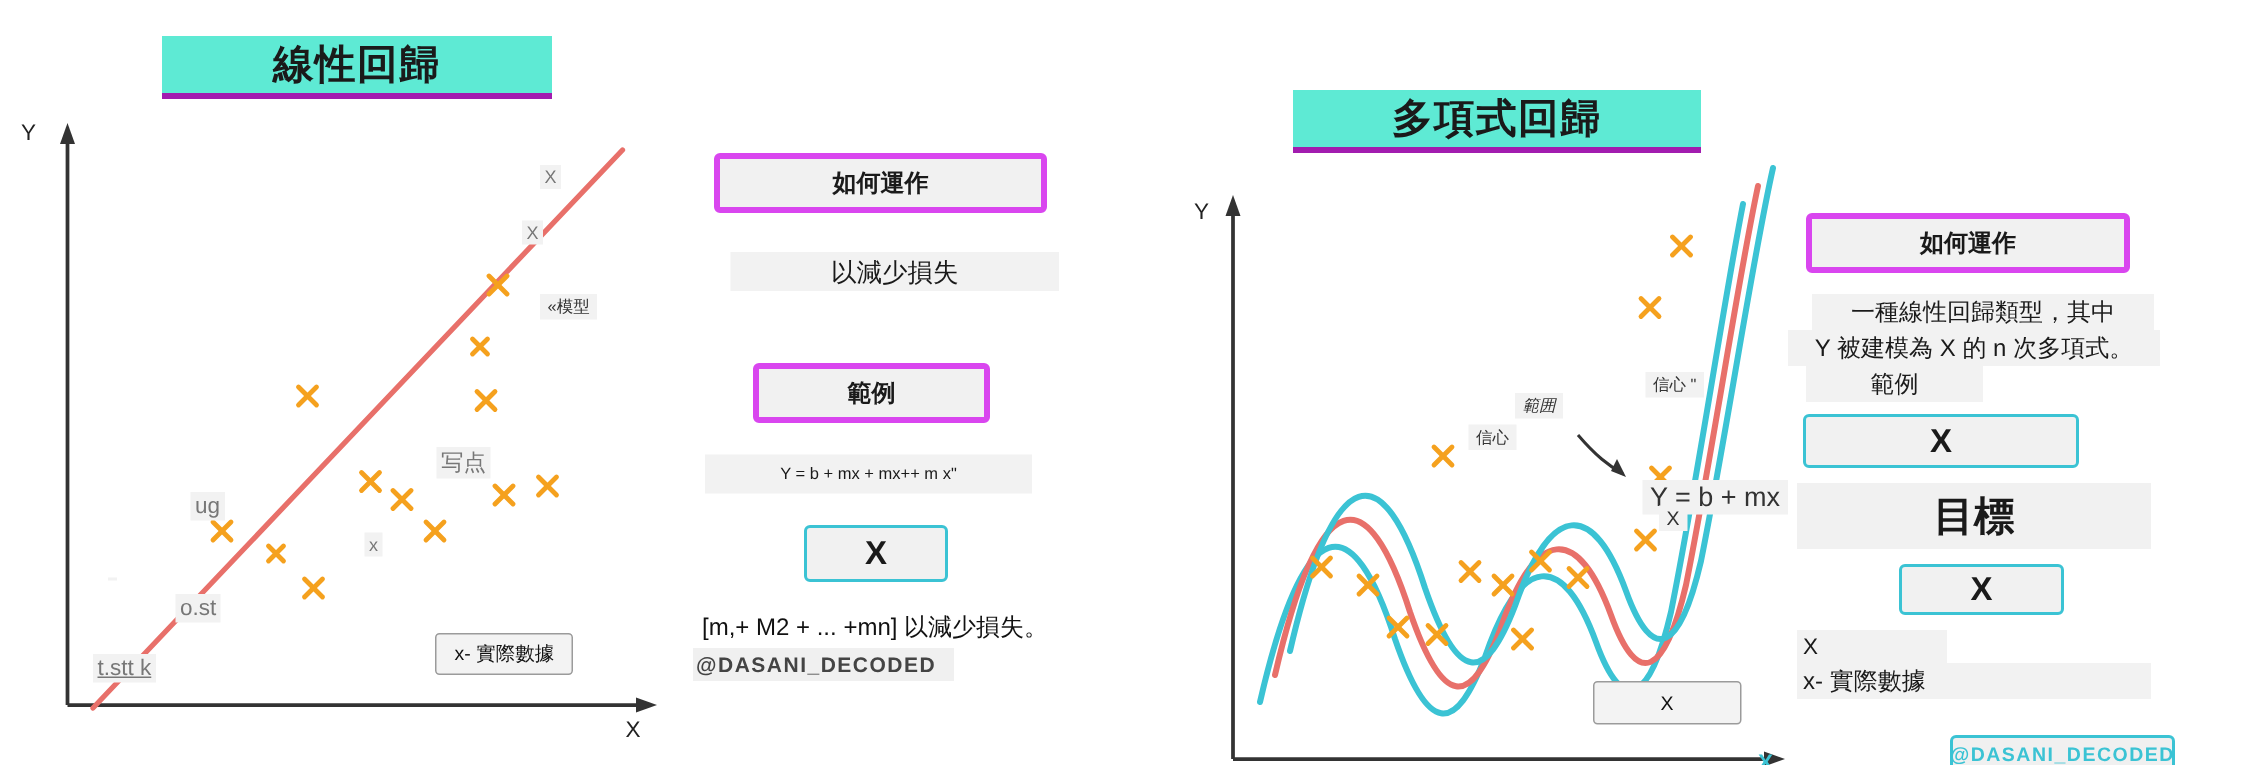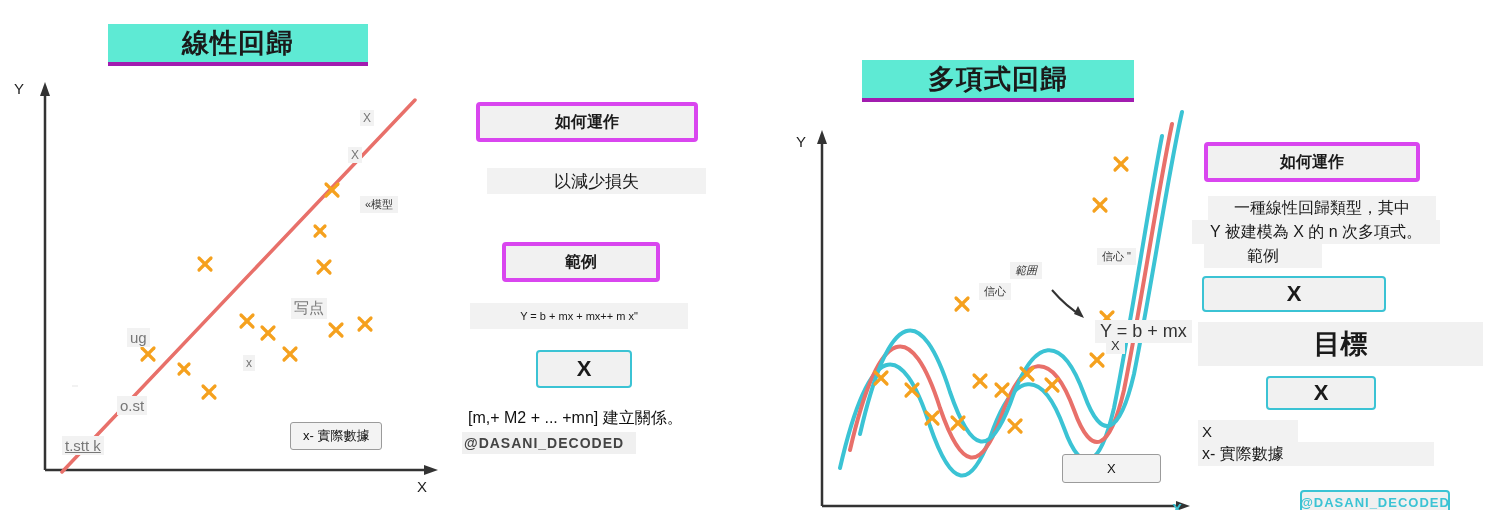--- a/index.html
+++ b/index.html
@@ -198,21 +198,21 @@
   <div class="chip sub-title-chip" style="left:476px; top:102px; width:222px; height:40px;">如何運作</div>
 
   <div class="chip text-chip" style="left:487px; top:168px; width:219px; height:26px; font-size:17px;">以減少損失</div>
 
   <div class="chip sub-title-chip" style="left:502px; top:242px; width:158px; height:40px;">範例</div>
 
   <div class="chip text-chip" style="left:470px; top:303px; width:218px; height:26px; font-size:11px;">Y = b + mx + mx++ m x"</div>
 
   <div class="chip x-chip" style="left:536px; top:350px; width:96px; height:38px;">X</div>
 
-  <div class="plain-text" style="left:468px; top:408px; font-size:16px;">[m,+ M2 + ... +mn] 建立關係。</div>
+  <div class="plain-text" style="left:468px; top:408px; font-size:16px;">[m,+ M2 + ... +mn] 以減少損失。</div>
 
   <div class="chip handle" style="left:462px; top:432px; width:174px; height:22px; justify-content:flex-start; padding-left:2px; font-size:14px;">@DASANI_DECODED</div>
 
   <div class="legend-chip" style="left:290px; top:422px;">x- 實際數據</div>
 </div>
 
 <div class="panel" id="panel-right">
 
   <div class="chip title-chip" style="left:110px; top:22px; width:272px; height:42px;">多項式回歸</div>
 
@@ -312,21 +312,21 @@
   <div class="legend-chip" style="left:310px; top:416px; padding:6px 44px;">X</div>
 
   <div class="chip sub-title-chip" style="left:452px; top:104px; width:216px; height:40px;">如何運作</div>
 
   <div class="chip text-chip" style="left:440px; top:182px; width:248px; height:24px; font-size:16px;">Y 被建模為 X 的 n 次多項式。</div>
   <div class="chip text-chip" style="left:456px; top:158px; width:228px; height:24px; font-size:16px;">一種線性回歸類型，其中</div>
   <div class="chip text-chip" style="left:452px; top:206px; width:118px; height:24px; font-size:16px;">範例</div>
 
   <div class="chip x-chip" style="left:450px; top:238px; width:184px; height:36px;">X</div>
 
-  <div class="chip" style="left:446px; top:284px; width:285px; height:44px; background:#f1f1f1; font-size:27px; font-weight:bold;">目標</div>
+  <div class="chip" style="left:446px; top:284px; width:236px; height:44px; background:#f1f1f1; font-size:27px; font-weight:bold;">目標</div>
 
   <div class="chip x-chip" style="left:514px; top:338px; width:110px; height:34px;">X</div>
 
   <div class="chip text-chip" style="left:446px; top:382px; width:100px; height:22px; font-size:15px; justify-content:flex-start; padding-left:4px;">X</div>
   <div class="chip text-chip" style="left:446px; top:404px; width:236px; height:24px; font-size:16px; justify-content:flex-start; padding-left:4px;">x- 實際數據</div>
 
   <div class="chip handle-teal" style="left:548px; top:452px; width:150px; height:24px;">@DASANI_DECODED</div>
 </div>
 
 </body></html>

